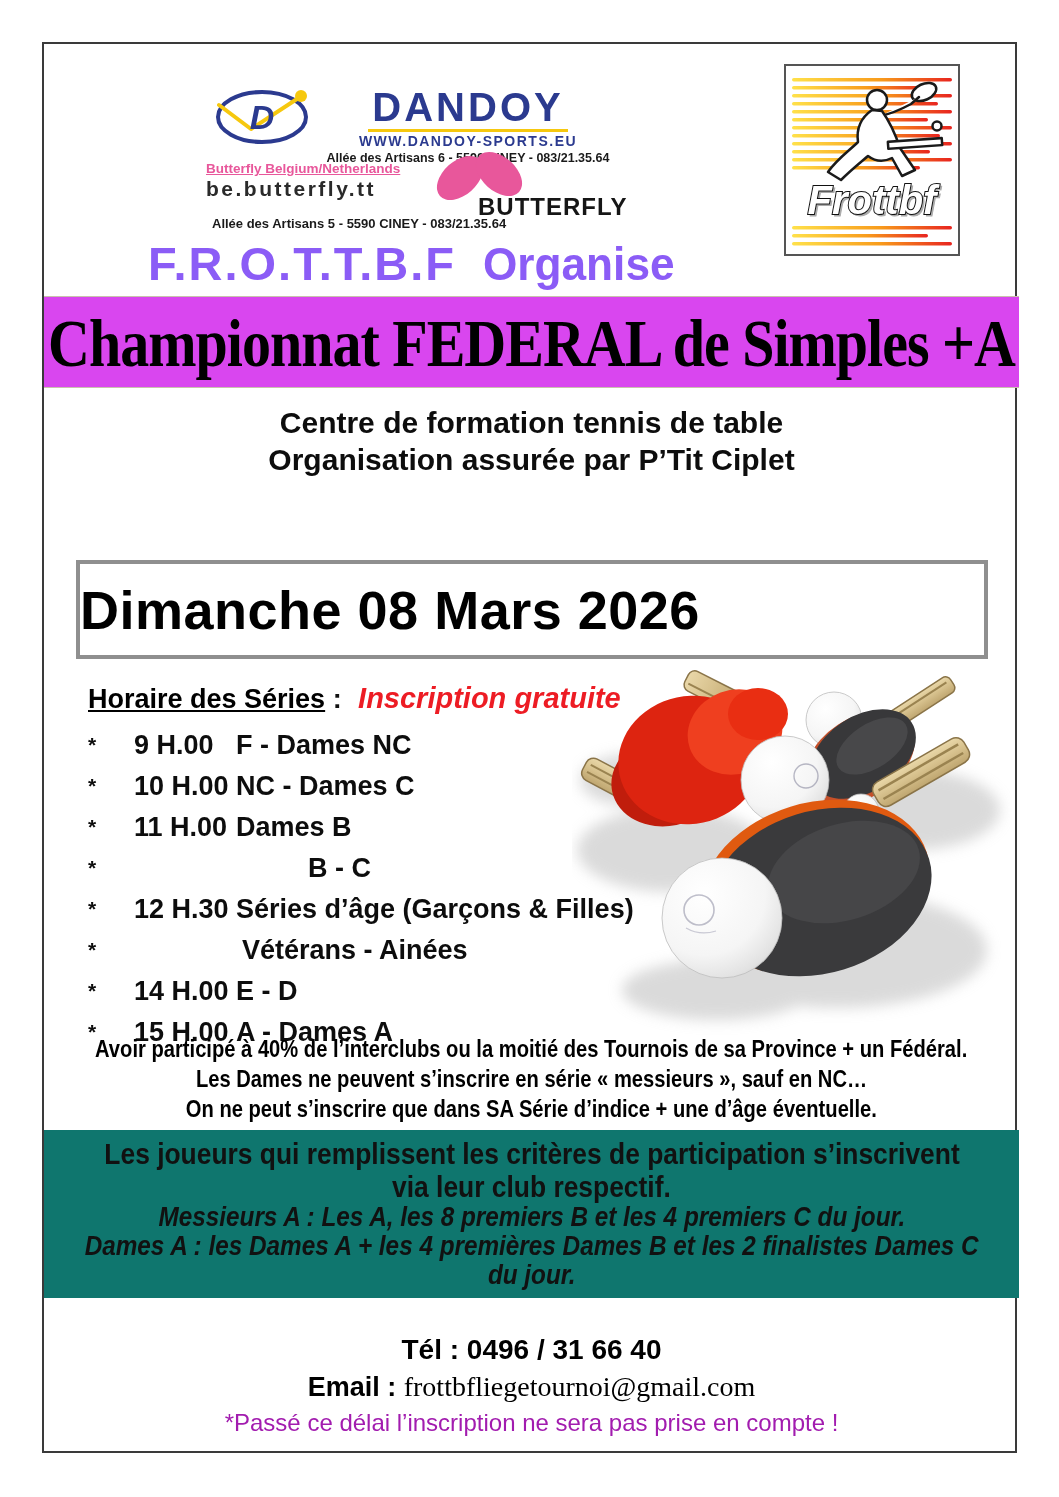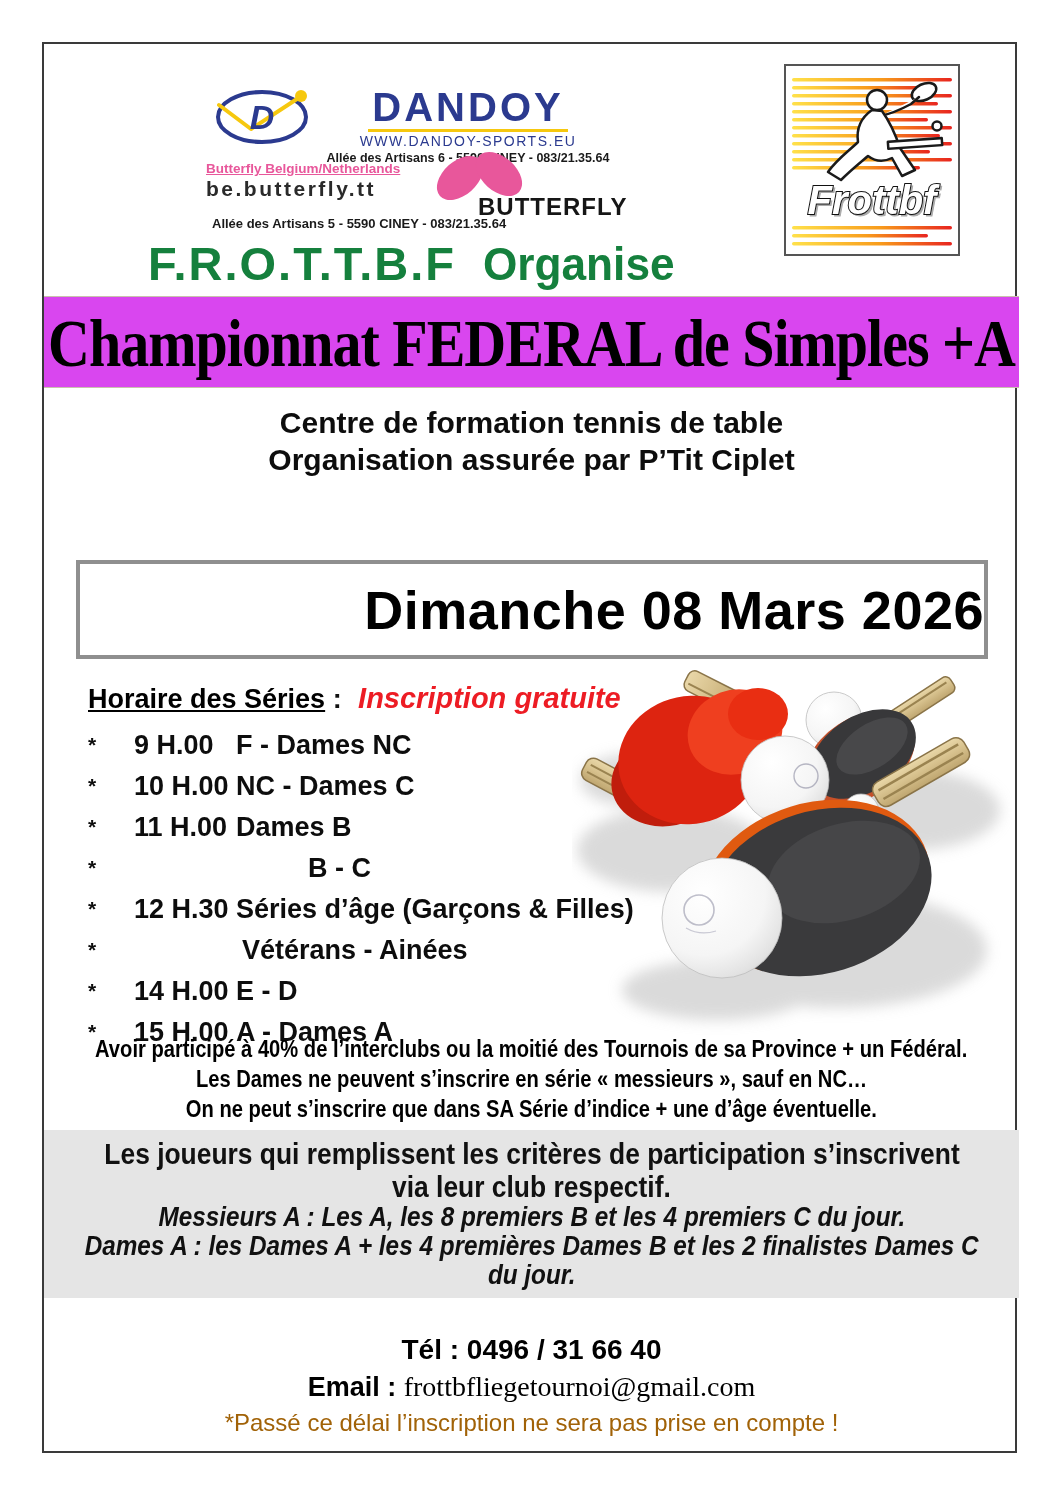--- a/index.html
+++ b/index.html
@@ -3,47 +3,47 @@
 <meta charset="utf-8">
 <style>
   html,body{margin:0;padding:0;background:#ffffff;}
   body{width:1059px;height:1497px;position:relative;font-family:"Liberation Sans",sans-serif;color:#111;overflow:hidden;}
   .page{position:absolute;left:42px;top:42px;width:975px;height:1411px;border:2px solid #3a3a3a;background:#fff;box-sizing:border-box;}
 
   
   .dandoy-logo{position:absolute;left:170px;top:44px;width:96px;height:56px;}
   .dandoy-col{position:absolute;left:256px;top:42px;width:336px;text-align:center;}
   .dandoy-name{display:inline-block;font-size:40px;font-weight:900;color:#2b3a8f;letter-spacing:3px;line-height:42px;border-bottom:3px solid #f6c80e;padding:0 4px 1px 4px;}
-  .dandoy-web{font-size:14px;font-weight:normal;color:#2b3a8f;letter-spacing:1.5px;margin-top:1px;white-space:nowrap;}
+  .dandoy-web{font-size:14px;font-weight:bold;color:#2b3a8f;letter-spacing:1.5px;margin-top:1px;white-space:nowrap;}
   .dandoy-addr{font-size:12.5px;font-weight:bold;color:#1a1a1a;margin-top:2px;white-space:nowrap;}
 
   
   .bf-tag{position:absolute;left:162px;top:117px;font-size:13.5px;font-weight:bold;color:#e8579b;text-decoration:underline;white-space:nowrap;}
   .bf-handle{position:absolute;left:162px;top:133px;font-size:21px;font-weight:bold;color:#2a2a2a;letter-spacing:2.5px;white-space:nowrap;}
   .bf-wings{position:absolute;left:386px;top:104px;width:100px;height:64px;}
   .bf-brand{position:absolute;left:434px;top:149px;font-size:24px;font-weight:900;color:#161616;letter-spacing:1px;white-space:nowrap;}
   .bf-addr{position:absolute;left:168px;top:172px;font-size:13px;font-weight:bold;color:#1a1a1a;white-space:nowrap;}
 
   
   .frottbf{position:absolute;left:740px;top:20px;width:176px;height:192px;}
 
   
-  .organise{position:absolute;left:104px;top:192px;font-size:47px;font-weight:900;color:#15803d;white-space:nowrap;}
+  .organise{position:absolute;left:104px;top:192px;font-size:47px;font-weight:900;color:#8b5cf6;white-space:nowrap;}
   .organise .fed{letter-spacing:2px;}
   .organise .org2{margin-left:14px;display:inline-block;transform:scaleX(.94);transform-origin:left;}
 
   
   .title-band{position:absolute;left:0;top:252px;width:975px;height:92px;background:#d946ef;border-top:1px solid #c9c1ac;border-bottom:1px solid #c9c1ac;display:flex;align-items:center;justify-content:center;box-sizing:border-box;}
   .title-text{font-family:"Liberation Serif",serif;font-weight:bold;font-size:58px;letter-spacing:-1px;white-space:nowrap;transform:scale(1,1.18);color:#000;}
 
   
   .venue{position:absolute;left:0;top:360px;width:975px;text-align:center;font-size:30px;font-weight:bold;line-height:37px;color:#0d0d0d;}
 
   
-  .date-box{position:absolute;left:32px;top:516px;width:912px;height:99px;border:4px solid #8f8f8f;box-sizing:border-box;display:flex;align-items:center;justify-content:flex-end;background:#fff;}
+  .date-box{position:absolute;left:32px;top:516px;width:912px;height:99px;border:4px solid #8f8f8f;box-sizing:border-box;display:flex;align-items:center;justify-content:flex-start;background:#fff;}
   .date-text{font-size:54px;font-weight:bold;letter-spacing:0.5px;color:#000;}
 
   
   .horaire{position:absolute;left:44px;top:638px;white-space:nowrap;}
   .hor-label{font-size:27px;font-weight:bold;text-decoration:underline;color:#000;}
   .hor-colon{font-size:27px;font-weight:bold;}
   .free{font-size:29px;font-weight:bold;font-style:italic;color:#ed1c24;margin-left:12px;}
   .sched{position:absolute;left:44px;top:686px;width:560px;}
   .srow{display:flex;height:41px;align-items:flex-start;font-size:27px;font-weight:bold;color:#0d0d0d;}
   .sb{width:46px;font-size:21px;padding-top:3px;}
@@ -54,35 +54,35 @@
 
   
   .rackets{position:absolute;left:528px;top:616px;width:440px;height:380px;}
 
   
   .criteria{position:absolute;left:0;top:990px;width:975px;color:#000;}
   .cline{display:flex;justify-content:center;line-height:30px;}
   .cline span{display:inline-block;white-space:nowrap;font-size:24px;font-weight:bold;transform:scaleX(.84);}
 
   
-  .part-box{position:absolute;left:0;top:1086px;width:975px;height:168px;background:#e5e5e5;padding-top:7px;box-sizing:border-box;}
+  .part-box{position:absolute;left:0;top:1086px;width:975px;height:168px;background:#0f766e;padding-top:7px;box-sizing:border-box;}
   .pline{display:flex;justify-content:center;line-height:33px;}
   .pline span{display:inline-block;white-space:nowrap;font-size:30px;font-weight:bold;transform:scaleX(.88);}
   .pline.it{line-height:29px;}
   .pline.it span{font-size:27px;font-style:italic;transform:scaleX(.9);}
 
   
   .contact{position:absolute;left:0;top:1268px;width:975px;color:#000;}
   .ct1{padding-left:56px;margin-top:6px;}
   .ct1 span{display:inline-block;white-space:nowrap;font-size:26px;font-weight:bold;transform:scaleX(.87);transform-origin:left;}
   .ct2{text-align:center;margin-top:22px;font-size:28px;font-weight:bold;}
   .ct3{text-align:center;margin-top:5px;}
   .email-label{font-size:27px;font-weight:bold;}
   .email-addr{font-family:"Liberation Serif",serif;font-size:28px;font-weight:normal;}
-  .ct4{text-align:center;margin-top:6px;font-size:24px;font-weight:normal;color:#a16207;}
+  .ct4{text-align:center;margin-top:6px;font-size:24px;font-weight:normal;color:#a21caf;}
 </style>
 </head>
 <body>
 
 <div class="page">
 
   <svg class="dandoy-logo" viewBox="0 0 96 56">
     <ellipse cx="48" cy="29" rx="44" ry="25" fill="#ffffff" stroke="#2b3a8f" stroke-width="4"></ellipse>
     <polyline points="5,17 37,41 86,9" fill="none" stroke="#f6c80e" stroke-width="4" stroke-linecap="round" stroke-linejoin="round"></polyline>
     <text x="48" y="41" text-anchor="middle" font-family="Liberation Sans, sans-serif" font-size="34" font-weight="bold" font-style="italic" fill="#2b3a8f">D</text>

